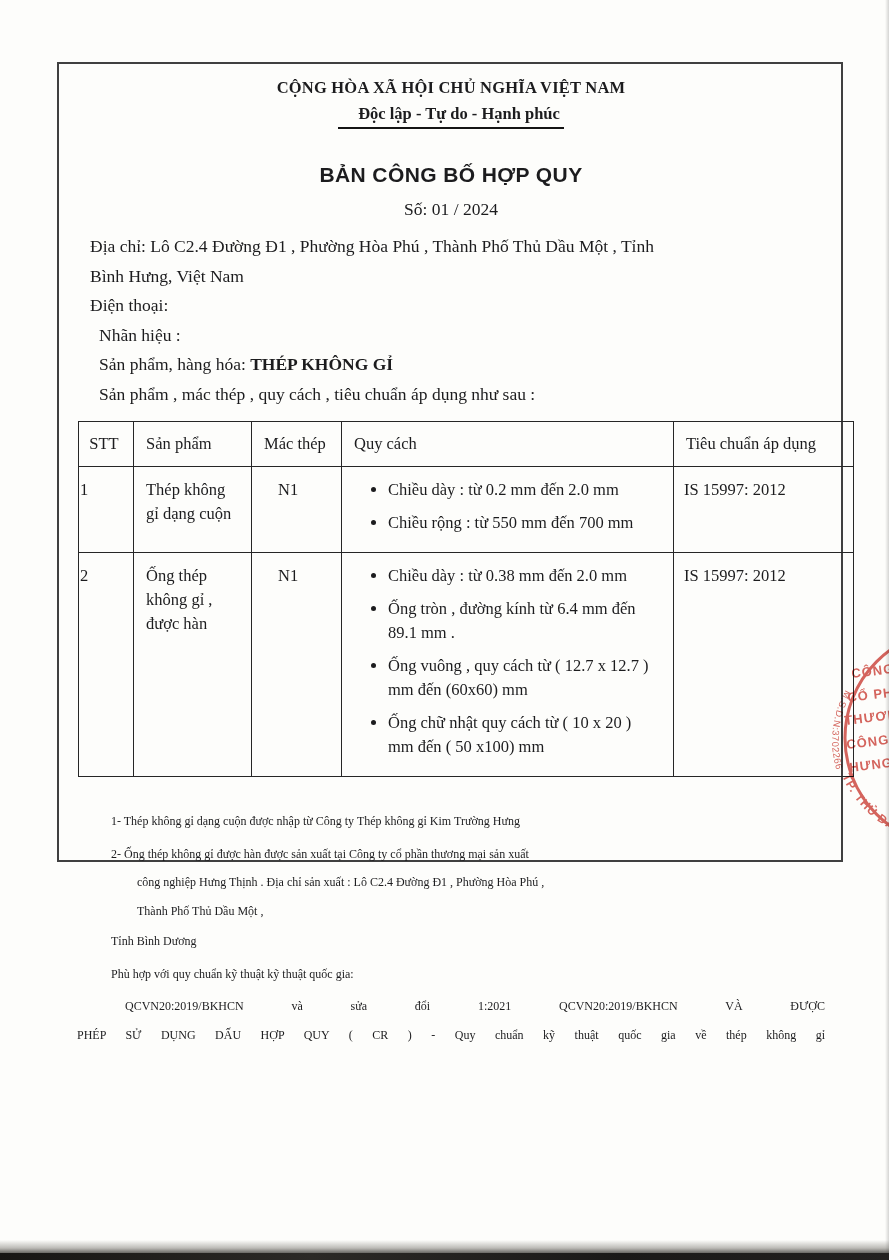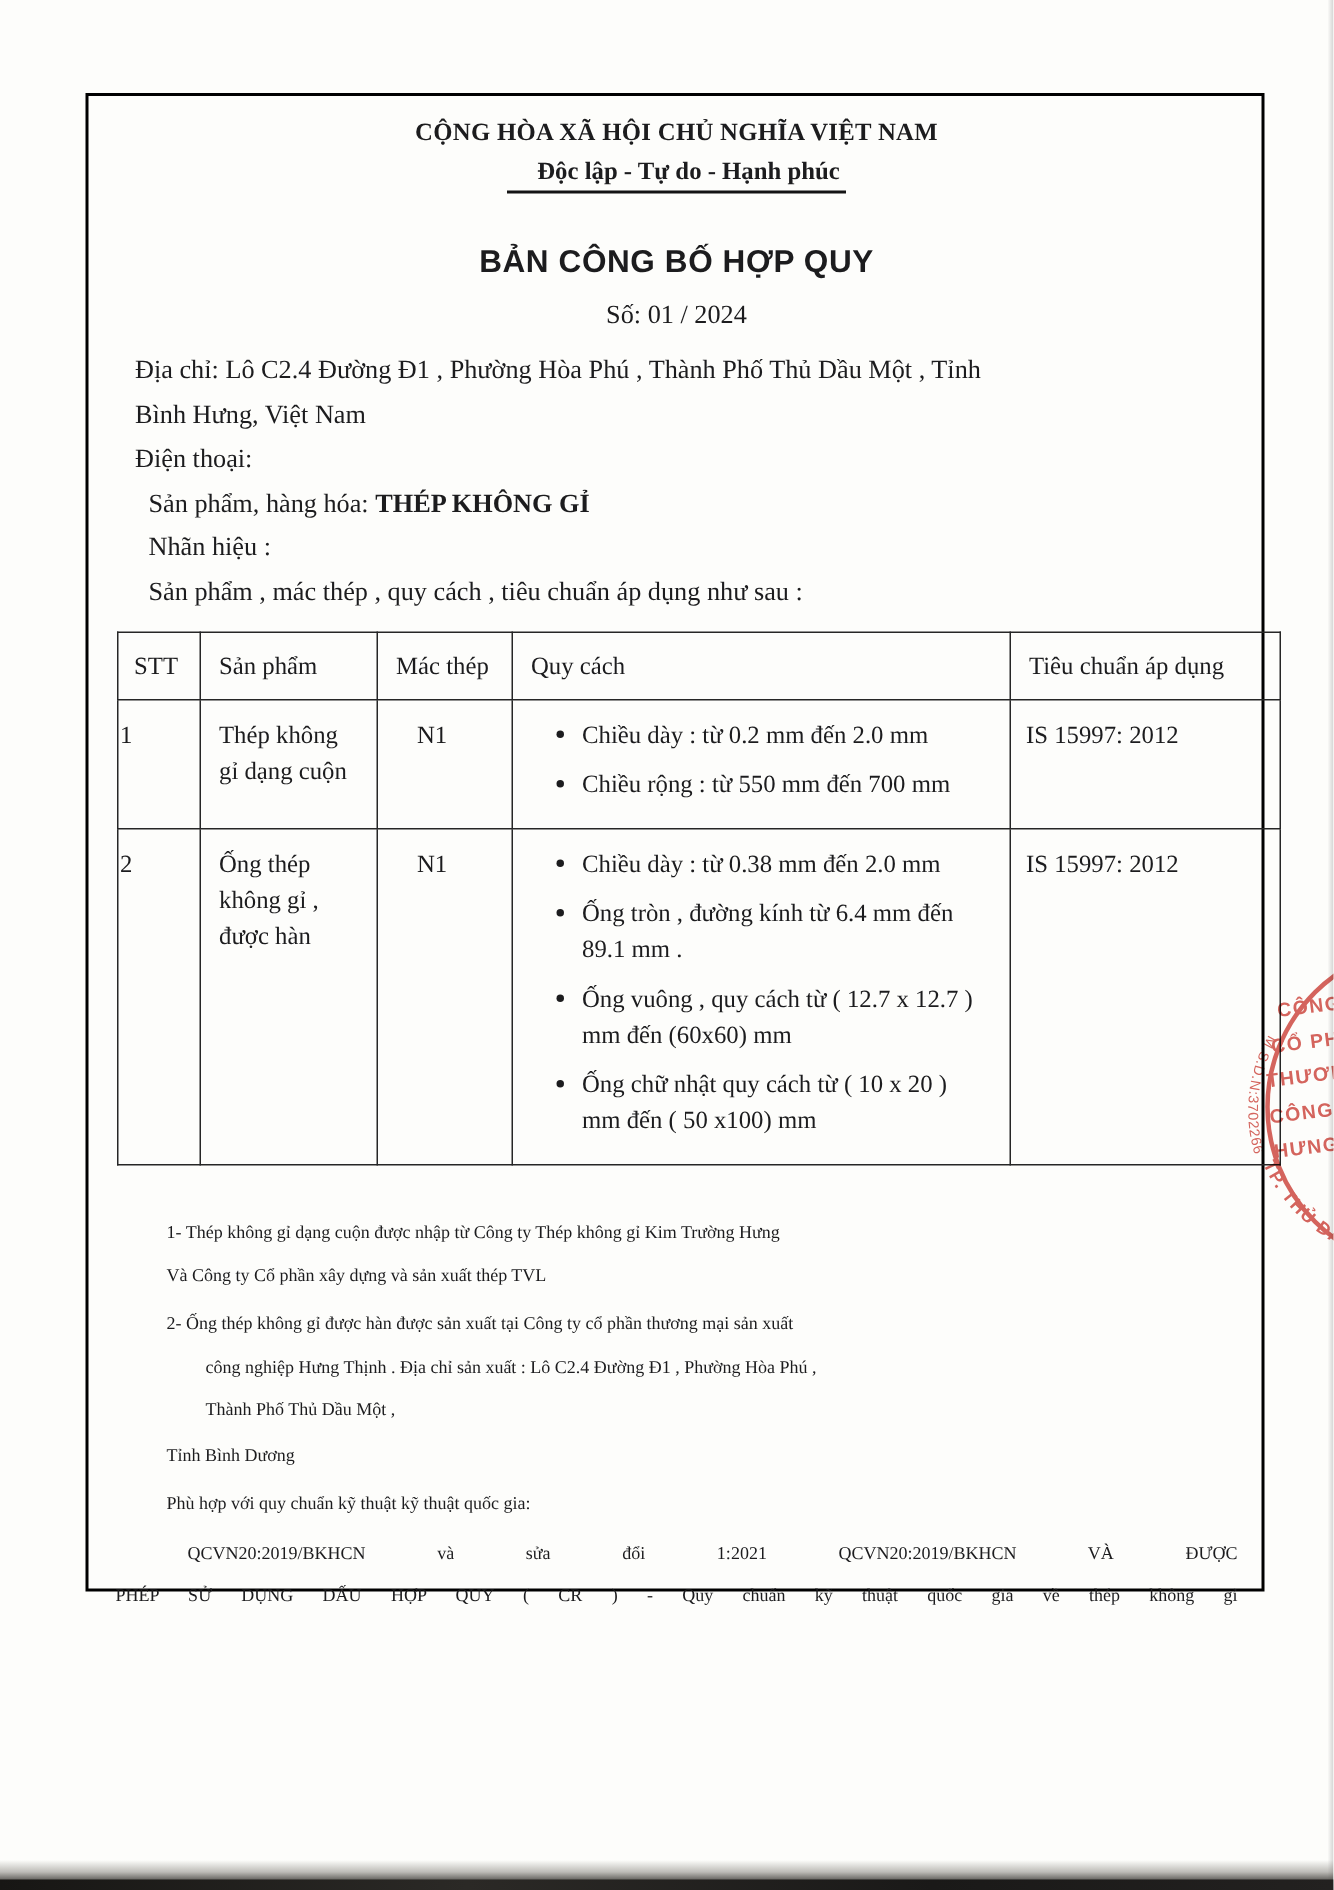--- a/index.html
+++ b/index.html
@@ -26,22 +26,22 @@
       rgba(60,58,54,.85) 70%,
       #1d1c1a 100%);
   }
   .edge-bottom-line {
     position: absolute; left: 0; right: 0; bottom: 0; height: 7px;
     background: linear-gradient(to right, #171614, #2b2926 35%, #1a1918 70%, #232120);
   }
 
   .frame {
     position: absolute; left: 57px; top: 62px;
-    width: 786px; height: 999px;
-    border: 2px solid #000000;
+    width: 786px; height: 800px;
+    border: 2px solid #404040;
     box-sizing: border-box;
     padding: 0 14px 0 16px;
   }
 
   .nat-h1 {
     margin-top: 14px; text-align: center;
     font-weight: bold; font-size: 16.5px; letter-spacing: .2px;
   }
   .nat-h2 { margin-top: 6px; text-align: center; font-weight: bold; font-size: 16.5px; }
   .nat-h2 span {
@@ -119,22 +119,22 @@
       <span>Độc lập - Tự do - Hạnh phúc</span>
     </div>
 
     <div class="doc-title">BẢN CÔNG BỐ HỢP QUY</div>
     <div class="doc-no">Số: 01 / 2024</div>
 
     <div class="info">
       <div>Địa chỉ: Lô C2.4 Đường Đ1 , Phường Hòa Phú , Thành Phố Thủ Dầu Một , Tỉnh</div>
       <div>Bình Hưng, Việt Nam</div>
       <div>Điện thoại:</div>
+      <div class="indent">Nhãn hiệu :</div>
       <div class="indent"><span>Sản phẩm, hàng hóa: </span><span class="product-value">THÉP KHÔNG GỈ</span></div>
-      <div class="indent">Nhãn hiệu :</div>
       <div class="indent">Sản phẩm , mác thép , quy cách , tiêu chuẩn áp dụng như sau :</div>
     </div>
 
     <table class="spec">
       <colgroup>
         <col style="width:55px">
           <col style="width:118px">
           <col style="width:90px">
         <col style="width:332px">
           <col style="width:180px">
@@ -174,21 +174,20 @@
             </ul>
           </td>
           <td class="c-tc">IS 15997: 2012</td>
         </tr>
       </tbody>
     </table>
 
     <div class="notes">
       <div class="note1">
         <div>1-  Thép không gỉ dạng cuộn được nhập từ Công ty Thép không gỉ Kim Trường Hưng</div>
-        <div>Và Công ty Cổ phần xây dựng và sản xuất thép TVL</div>
       </div>
       <div class="note2">
         <div>2-  Ống thép không gỉ được hàn được sản xuất tại Công ty cổ phần thương mại sản xuất</div>
         <div class="wrap-line">công nghiệp Hưng Thịnh . Địa chỉ sản xuất : Lô C2.4 Đường Đ1 , Phường Hòa Phú ,</div>
         <div class="wrap-line">Thành Phố Thủ Dầu Một ,</div>
       </div>
       <div class="province">Tỉnh Bình Dương</div>
       <div class="conform">Phù hợp với quy chuẩn kỹ thuật kỹ thuật quốc gia:</div>
       <div class="regulation">
         <div class="reg-line1">QCVN20:2019/BKHCN và sửa đổi 1:2021 QCVN20:2019/BKHCN VÀ ĐƯỢC</div>

